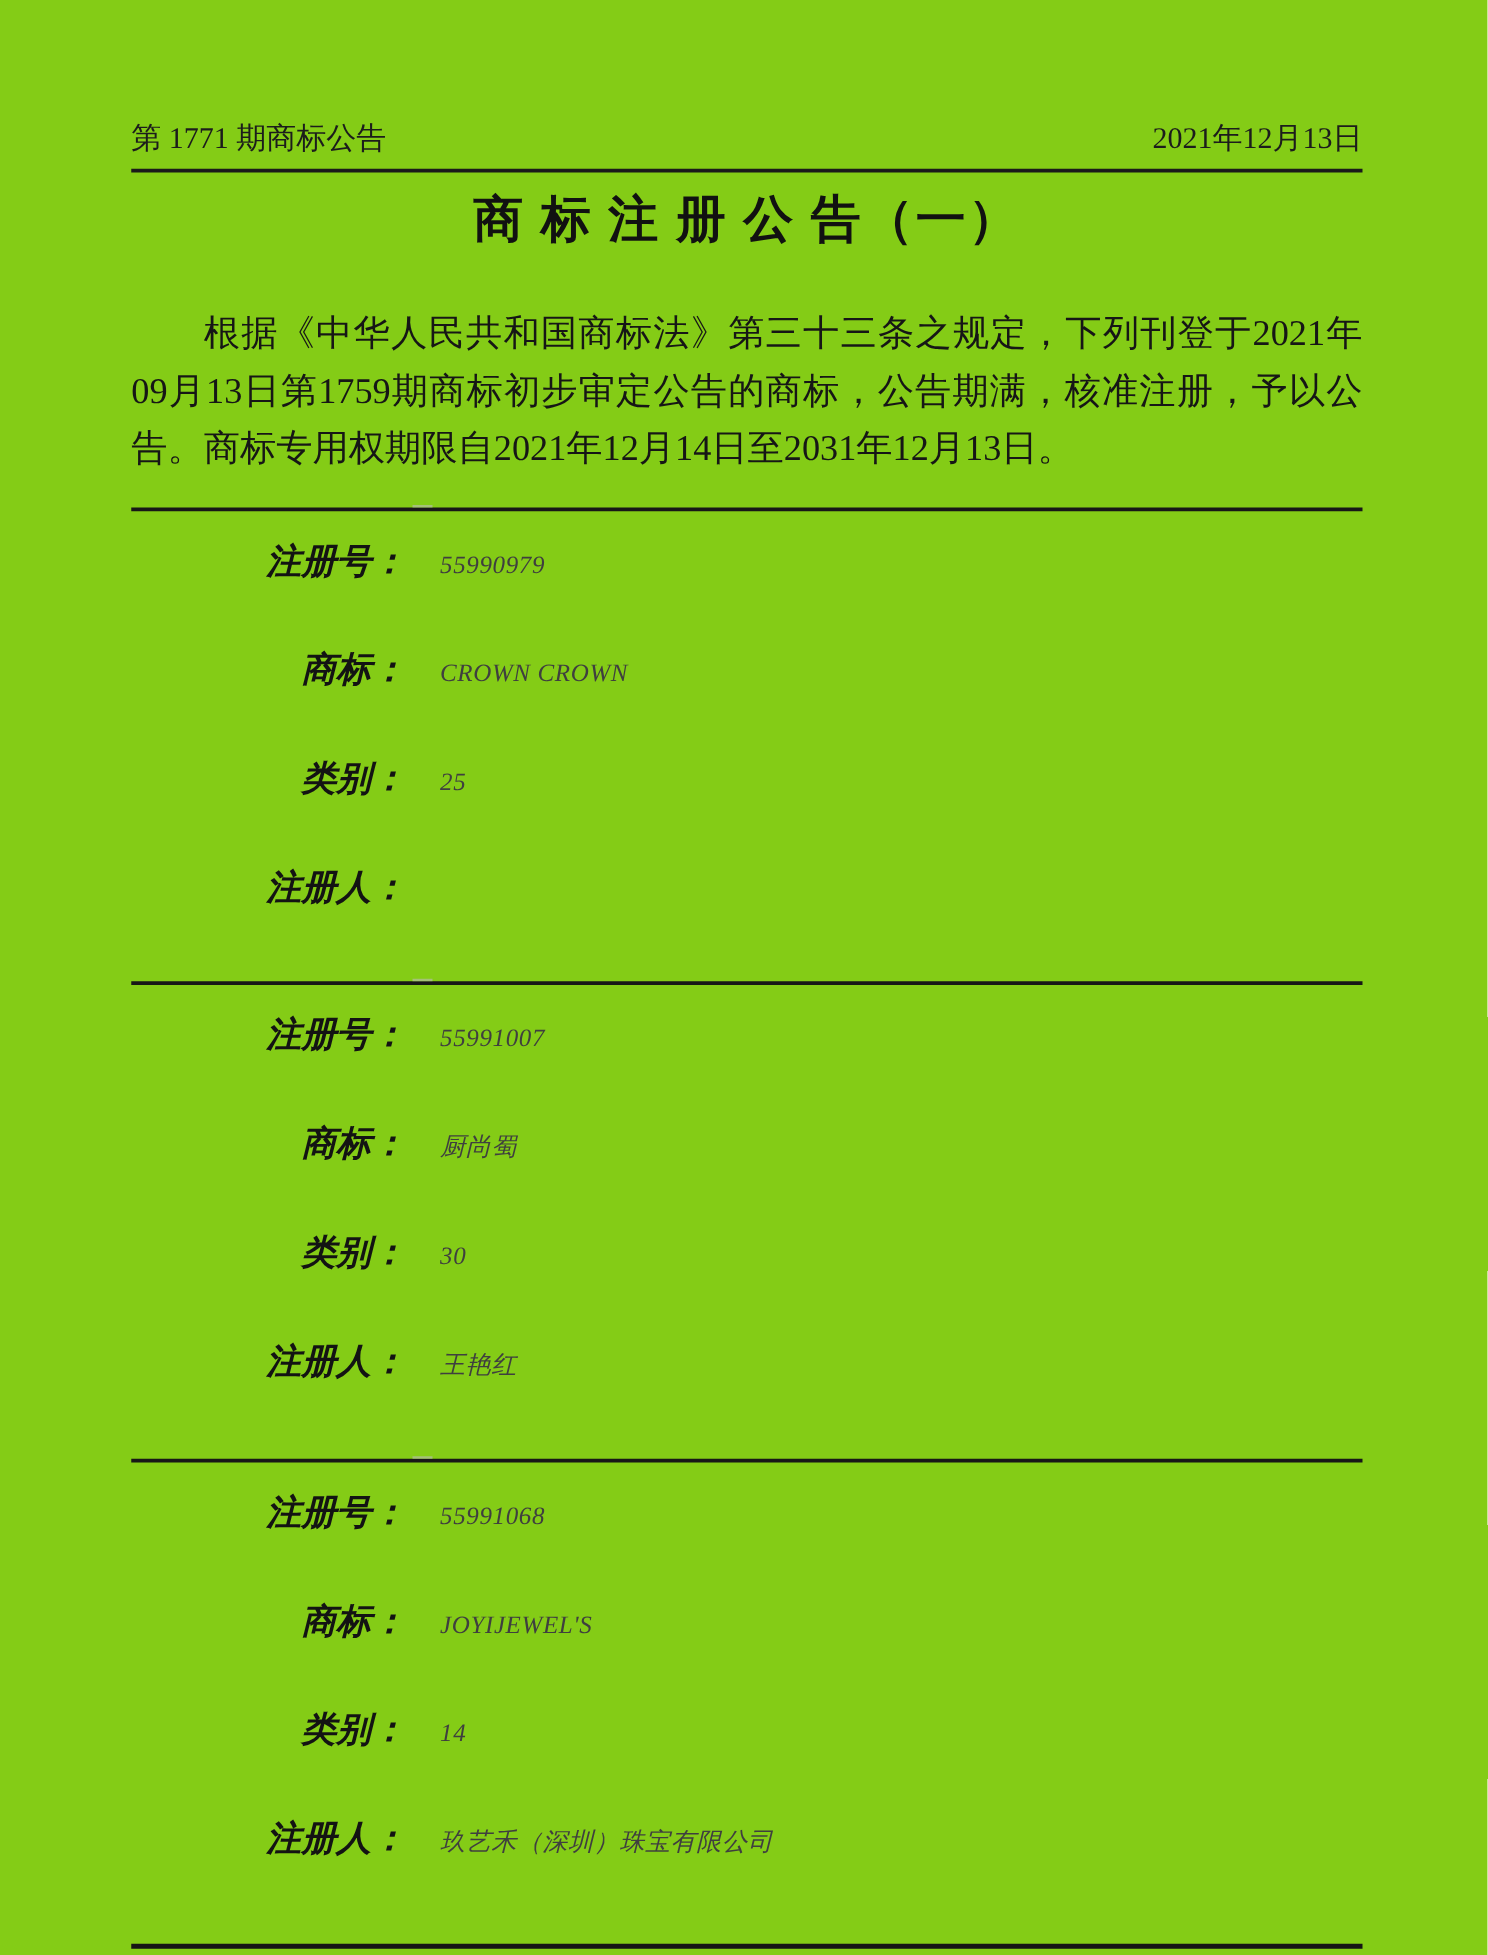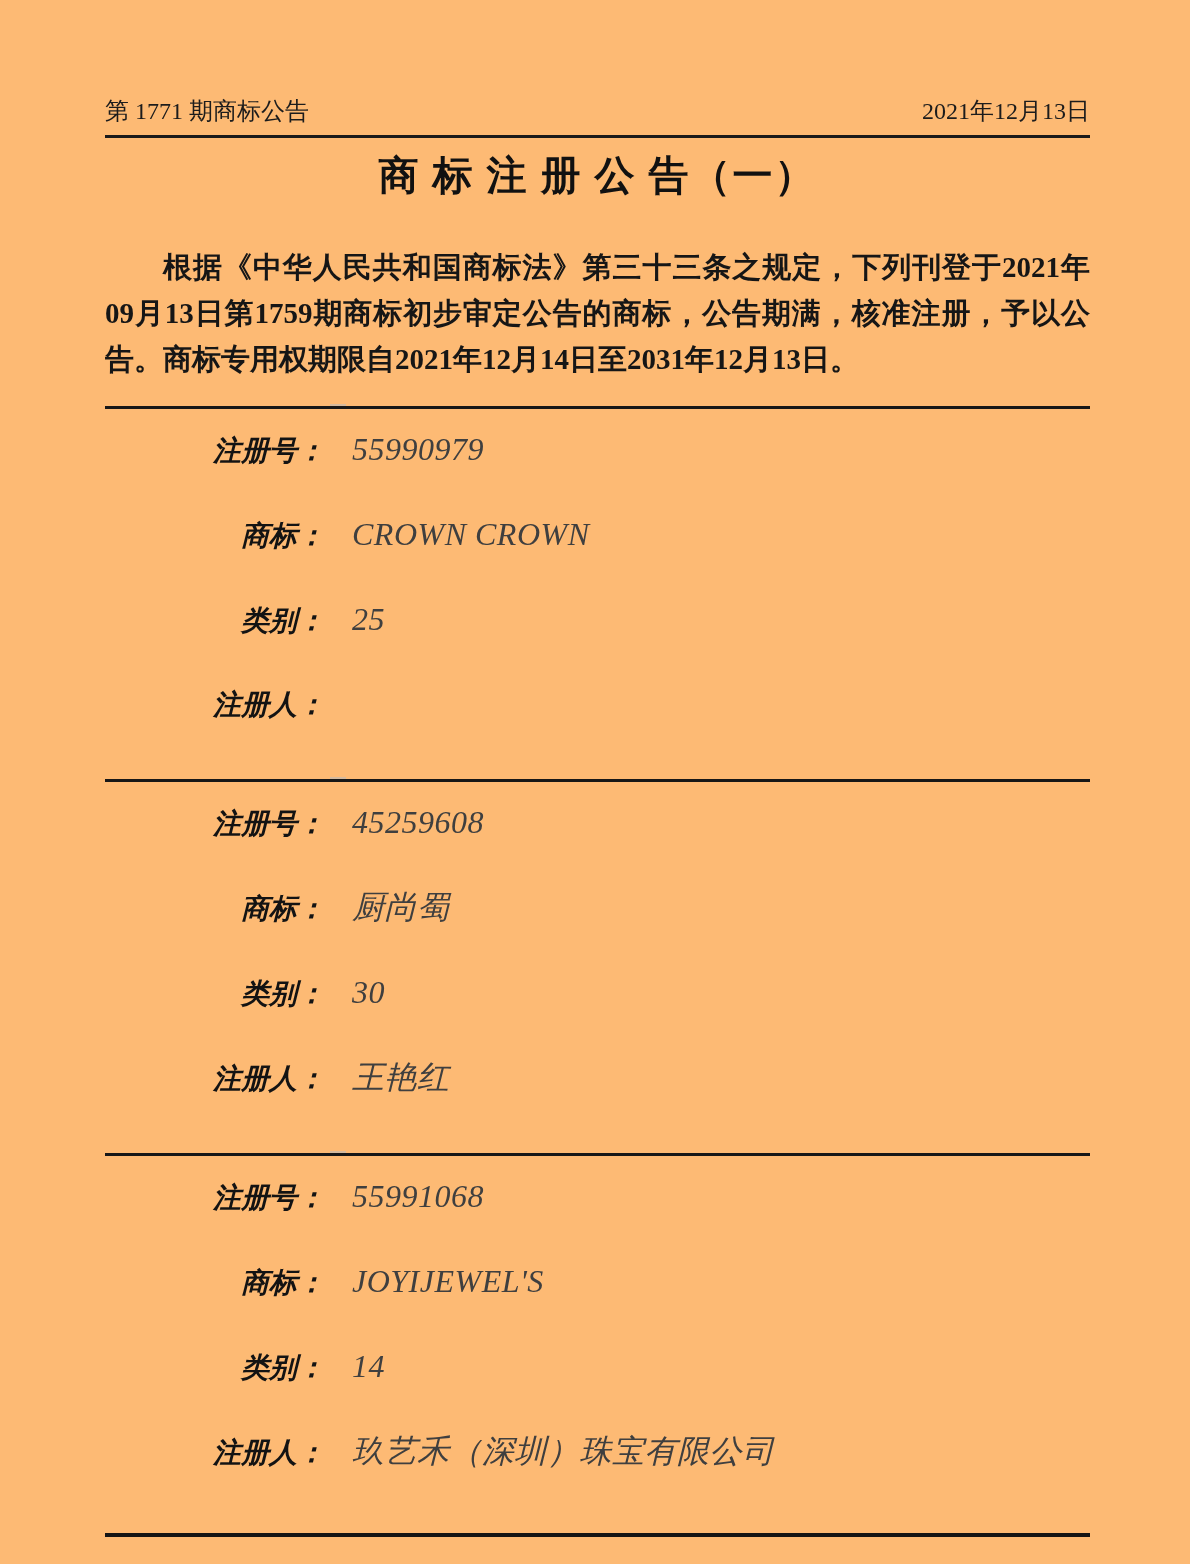--- a/index.html
+++ b/index.html
@@ -3,21 +3,21 @@
 <meta charset="utf-8">
 <style>
   html, body {
     margin: 0;
     padding: 0;
     background: #ffffff;
   }
   .page {
     width: 1190px;
     height: 1564px;
-    background: #fdba74;
+    background: #84cc16;
     color: #141414;
     font-family: "Liberation Serif", "DejaVu Serif", serif;
     box-sizing: border-box;
     padding: 96px 100px 0 105px;
     overflow: hidden;
   }
   
   .running-header {
     display: flex;
     justify-content: space-between;
@@ -40,21 +40,21 @@
     font-weight: bold;
     letter-spacing: 2px;
     color: #111111;
     font-family: Liberation Serif, serif;
   }
   
   .intro {
     margin: 40px 0 0 0;
     font-size: 29px;
     line-height: 46px;
-    font-weight: bold;
+    font-weight: normal;
     text-align: justify;
     text-indent: 2em;
     color: #161616;
   }
   
   .entry {
     margin-top: 0;
   }
   .entry-rule {
     height: 3px;
@@ -89,21 +89,21 @@
     width: 220px;
     flex: 0 0 220px;
     text-align: right;
     font-size: 28px;
     line-height: 33px;
     font-weight: bold;
     color: #131313;
   }
   .field-value {
     margin-left: 27px;
-    font-size: 32px;
+    font-size: 20px;
     line-height: 33px;
     font-weight: normal;
     color: #3f3f3f;
     letter-spacing: 0.5px;
   }
   .bottom-rule {
     height: 4px;
     background: #151515;
     margin-top: 30px;
   }
@@ -142,21 +142,21 @@
         <span class="field-label">注册人：</span>
       </div>
     </div>
   </section>
 
   <section class="entry">
     <div class="entry-rule"></div>
     <div class="entry-rows">
       <div class="field-row">
         <span class="field-label">注册号：</span>
-        <span class="field-value">45259608</span>
+        <span class="field-value">55991007</span>
       </div>
       <div class="field-row">
         <span class="field-label">商标：</span>
         <span class="field-value">厨尚蜀</span>
       </div>
       <div class="field-row">
         <span class="field-label">类别：</span>
         <span class="field-value">30</span>
       </div>
       <div class="field-row">

